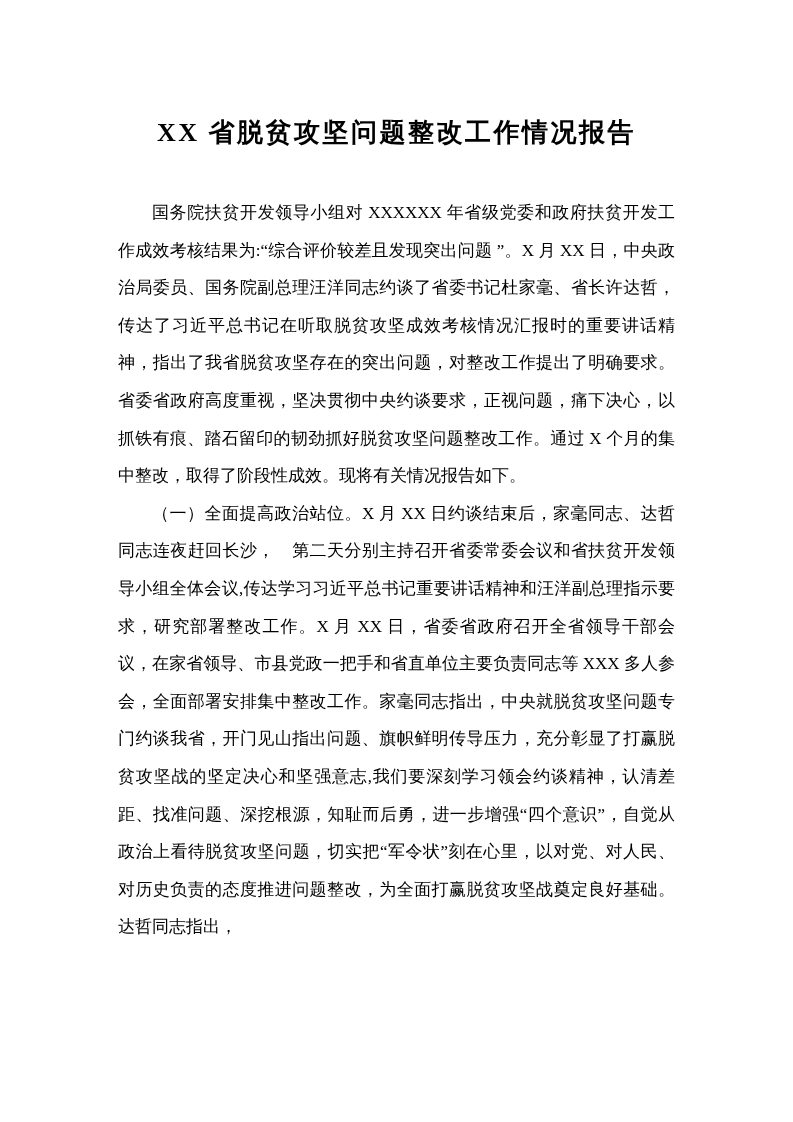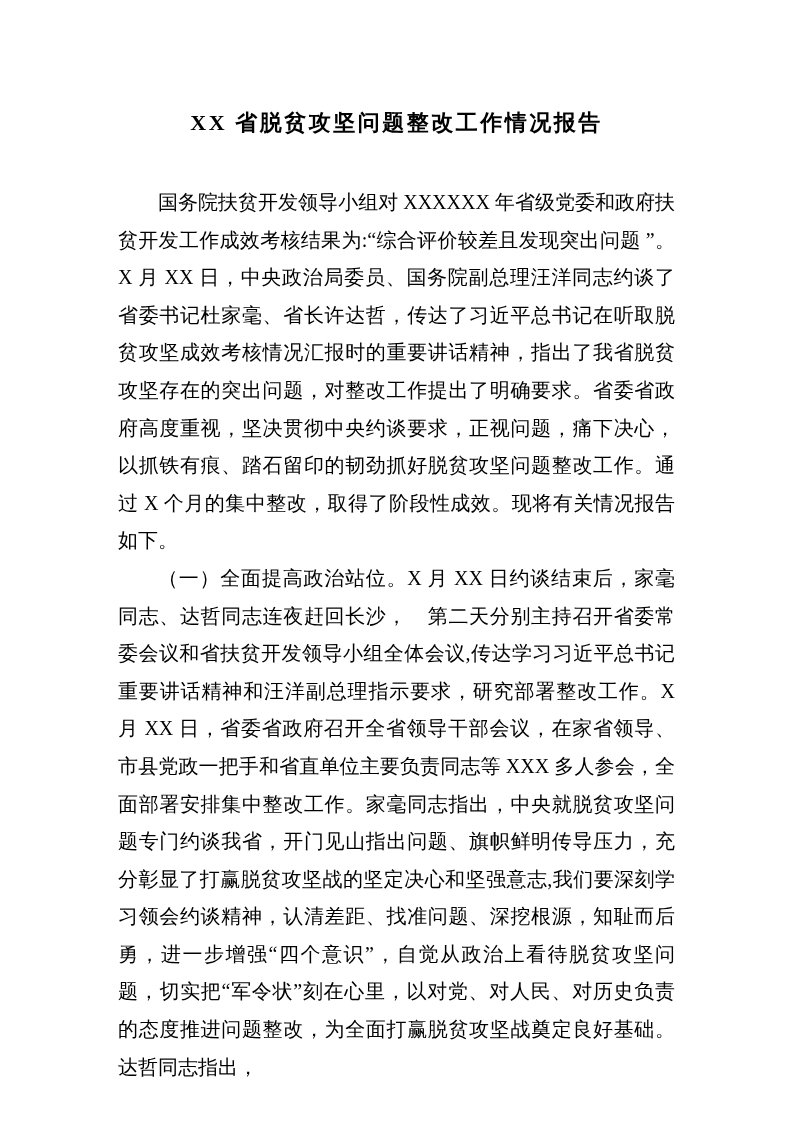--- a/index.html
+++ b/index.html
@@ -13,31 +13,31 @@
     height: 1122px;
     margin: 0 auto;
     background: #ffffff;
     box-sizing: border-box;
     padding: 100px 118px 0 118px;
     overflow: hidden;
     font-family: "Liberation Serif", "DejaVu Serif", serif;
     color: #000000;
   }
   .doc-title {
-    margin: 8px 0 46px 0;
-    font-size: 22px;
+    margin: 18px 0 46px 0;
+    font-size: 26px;
     line-height: 30px;
     font-weight: bold;
     text-align: center;
     letter-spacing: 2.5px;
     white-space: nowrap;
   }
   .doc-body p {
     margin: 0;
-    font-size: 20px;
+    font-size: 17px;
     line-height: 37.6px;
     text-align: justify;
     text-justify: inter-ideograph;
     text-indent: 2em;
     word-break: break-all;
   }
 </style>
 </head>
 <body>
 

